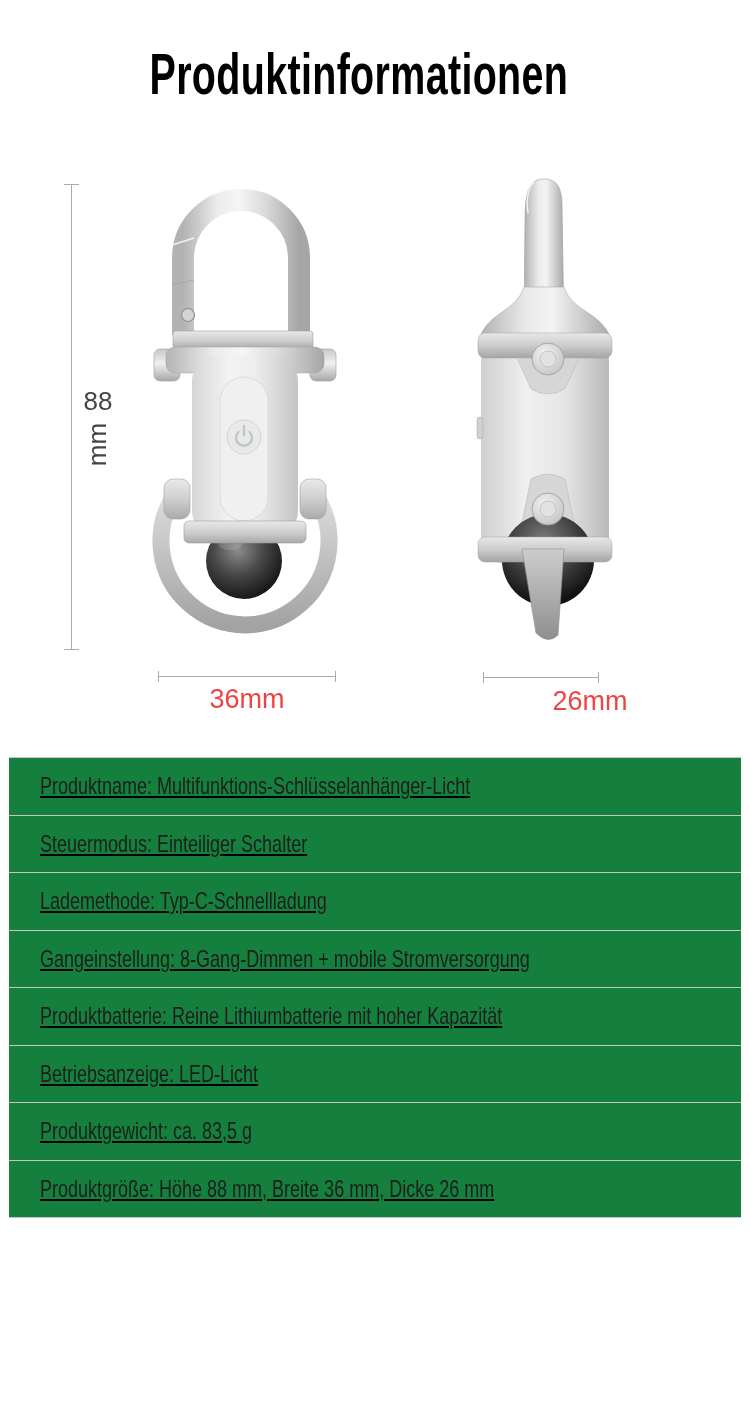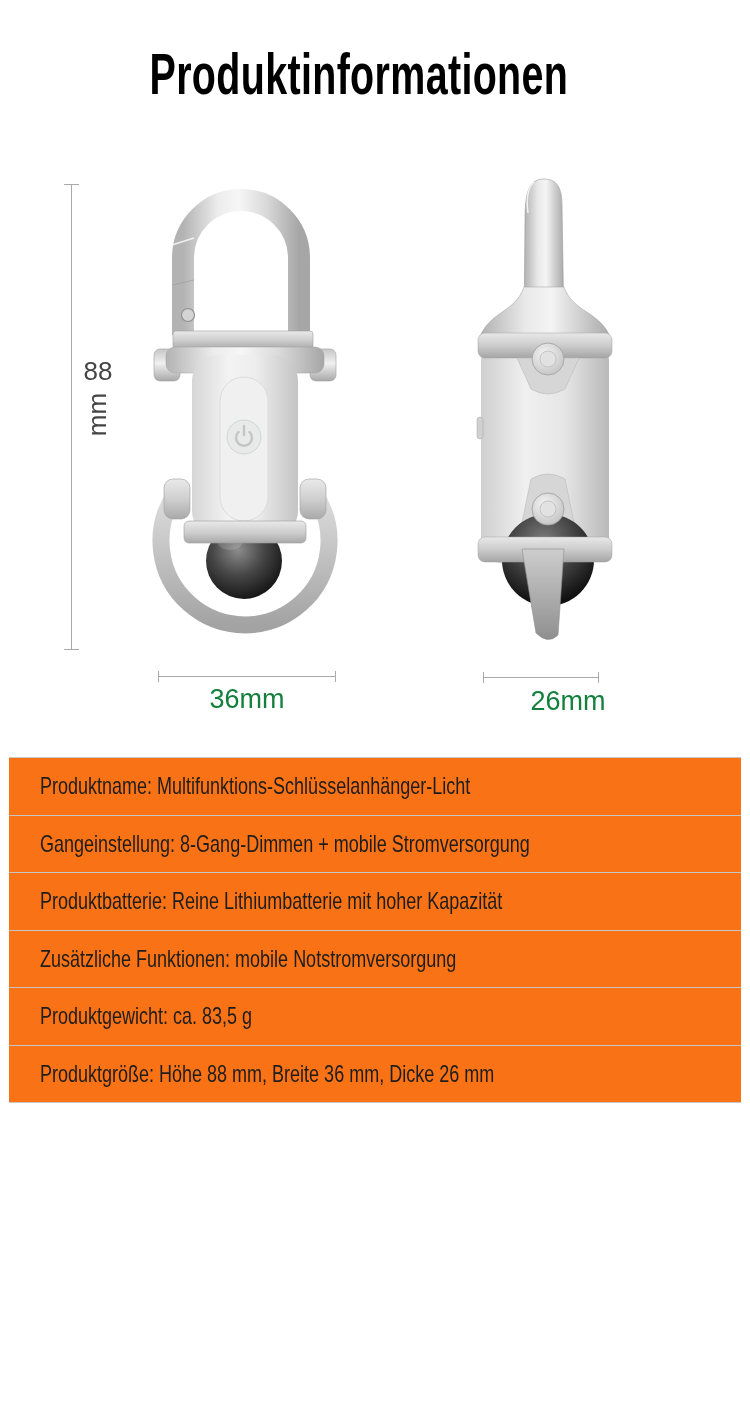--- a/index.html
+++ b/index.html
@@ -17,31 +17,31 @@
   .abs{position:absolute;}
   .dim-line{background:#aaaaaa;}
   .v-line{left:71px;top:184px;width:1px;height:466px;}
   .v-tick{width:15px;height:1px;left:64px;}
   .v-tick.top{top:184px;} .v-tick.bot{top:649px;}
   .h-line-left{left:158px;top:676px;width:178px;height:1px;}
   .h-tick{width:1px;height:11px;top:671px;}
   .h-tick.l1{left:158px;} .h-tick.l2{left:335px;}
   .h-line-right{left:483px;top:677px;width:116px;height:1px;}
   .h-tick.r1{left:483px;top:672px;} .h-tick.r2{left:598px;top:672px;}
-  .dim-text{color:#15803d;font-size:27px;}
-  .height-label{left:76px;top:356px;width:44px;text-align:center;font-size:26px;color:#454545;}
+  .dim-text{color:#ef4444;font-size:27px;}
+  .height-label{left:76px;top:386px;width:44px;text-align:center;font-size:26px;color:#454545;}
   .height-label .mm-box{height:54px;display:flex;align-items:center;justify-content:center;}
   .height-label .mm-box span{display:block;transform:rotate(-90deg);}
   .width-label{left:158px;top:684px;width:178px;text-align:center;}
-  .depth-label{left:483px;top:686px;width:170px;text-align:center;}
+  .depth-label{left:505px;top:686px;width:170px;text-align:center;}
   
   .spec-table{position:absolute;left:9px;top:757px;width:732px;border-top:1px solid #c6c6c6;}
   .spec-row{
     height:57.5px;border-bottom:1px solid #c6c6c6;display:flex;align-items:center;
-    padding-left:31px;box-sizing:border-box;background:#f97316;
+    padding-left:31px;box-sizing:border-box;background:#15803d;text-decoration:underline;
   }
   .spec-text{
     font-size:24px;color:#1d1d1d;white-space:nowrap;
     transform:scaleX(0.75);transform-origin:left center;
   }
 </style>
 </head>
 <body>
 
 <div class="title-wrap">
@@ -202,27 +202,33 @@
 <div class="abs dim-line h-line-right"></div>
 <div class="abs dim-line h-tick r1"></div>
 <div class="abs dim-line h-tick r2"></div>
 <div class="abs dim-text depth-label">26mm</div>
 
 <div class="spec-table" id="spec-table">
     <div class="spec-row">
       <span class="spec-text">Produktname: Multifunktions-Schlüsselanhänger-Licht</span>
     </div>
     <div class="spec-row">
+      <span class="spec-text">Steuermodus: Einteiliger Schalter</span>
+    </div>
+    <div class="spec-row">
+      <span class="spec-text">Lademethode: Typ-C-Schnellladung</span>
+    </div>
+    <div class="spec-row">
       <span class="spec-text">Gangeinstellung: 8-Gang-Dimmen + mobile Stromversorgung</span>
     </div>
     <div class="spec-row">
       <span class="spec-text">Produktbatterie: Reine Lithiumbatterie mit hoher Kapazität</span>
     </div>
     <div class="spec-row">
-      <span class="spec-text">Zusätzliche Funktionen: mobile Notstromversorgung</span>
+      <span class="spec-text">Betriebsanzeige: LED-Licht</span>
     </div>
     <div class="spec-row">
       <span class="spec-text">Produktgewicht: ca. 83,5 g</span>
     </div>
     <div class="spec-row">
       <span class="spec-text">Produktgröße: Höhe 88 mm, Breite 36 mm, Dicke 26 mm</span>
     </div>
   </div>
 
 </body></html>

